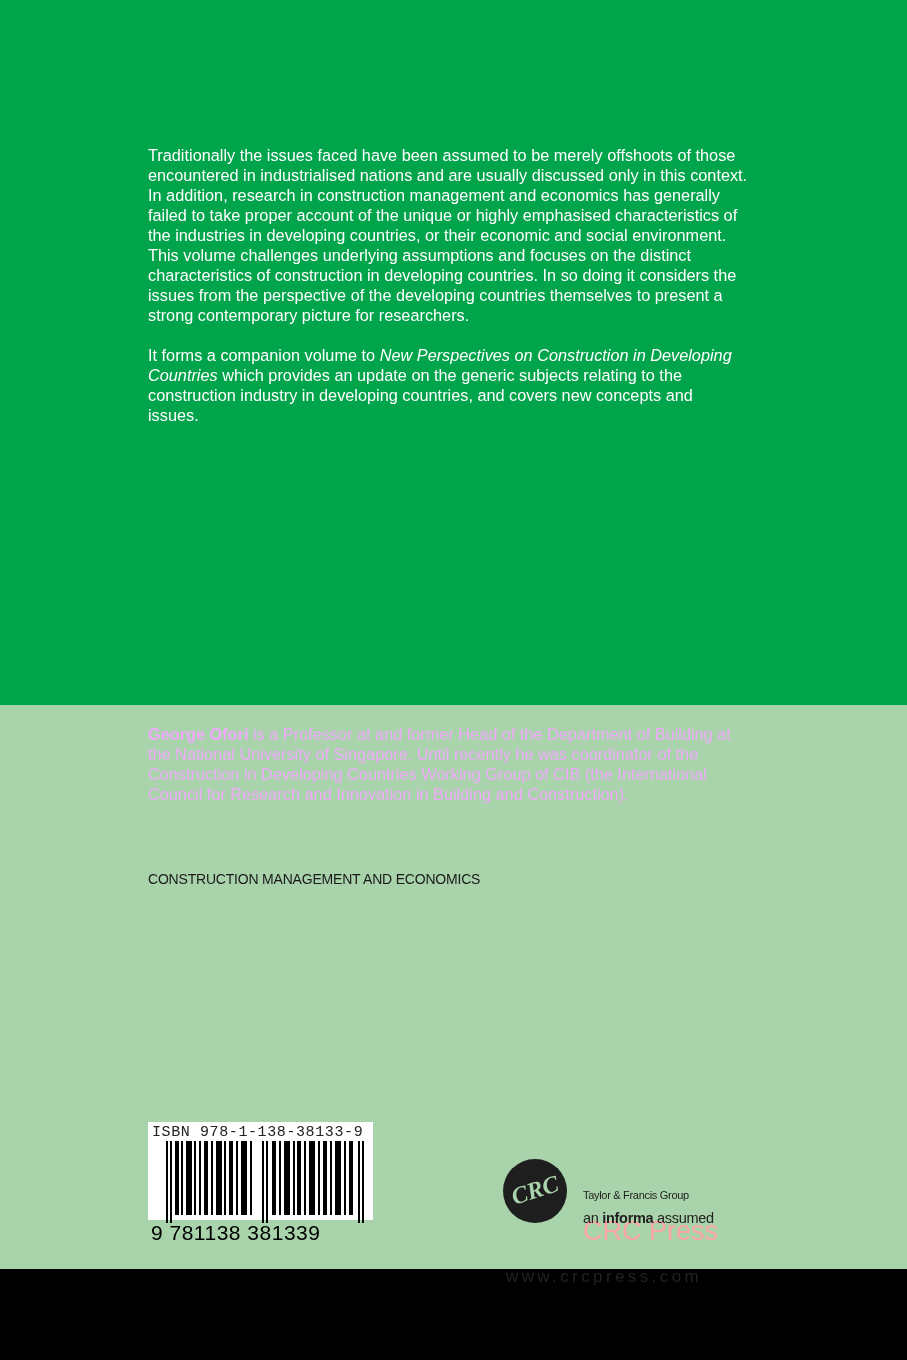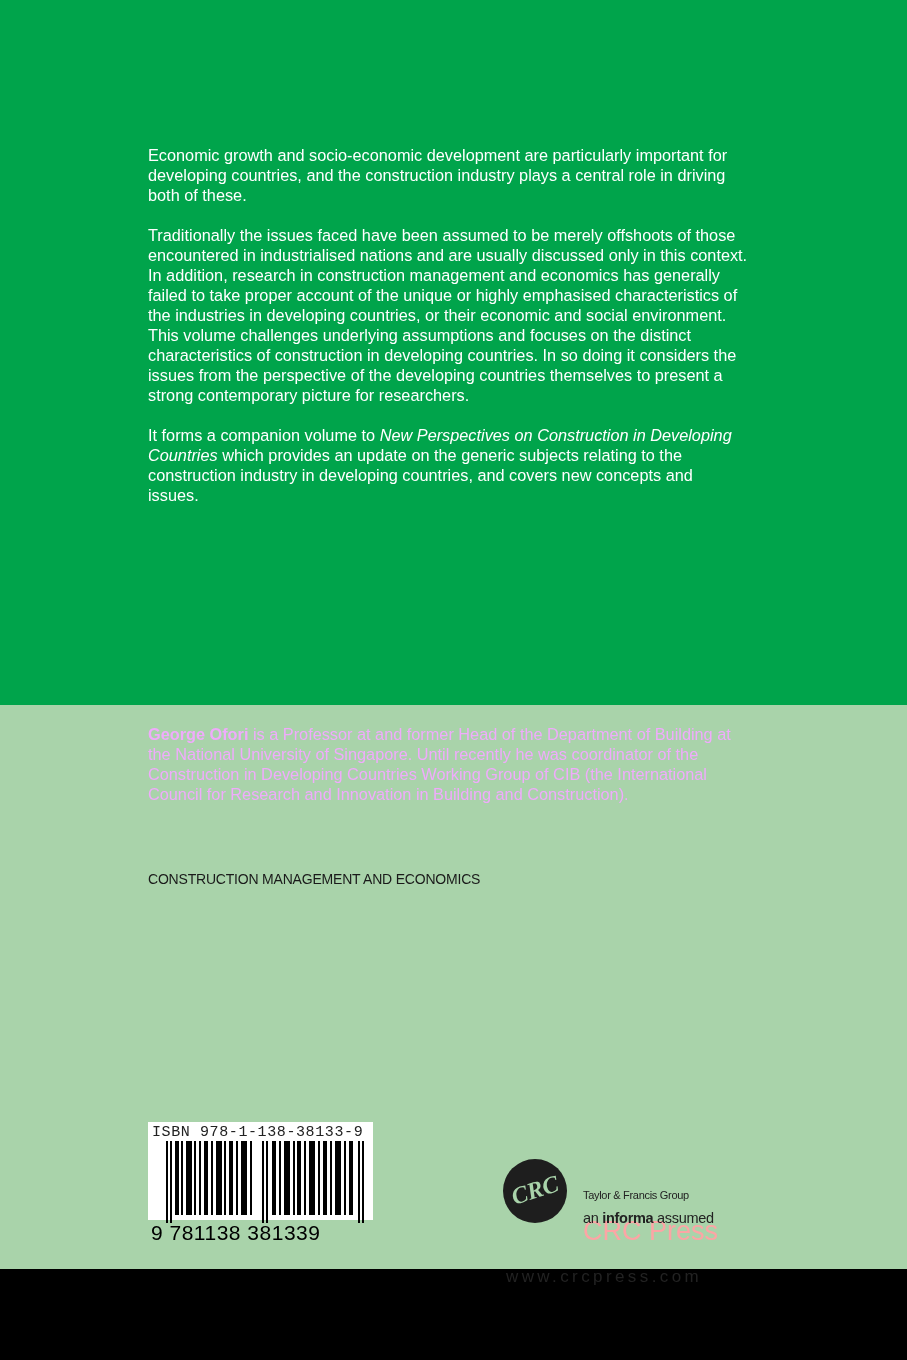--- a/index.html
+++ b/index.html
@@ -25,21 +25,20 @@
   .crc-url{position:absolute;left:506px;top:1229px;font-size:17px;color:#222;letter-spacing:3.4px;margin-top:38px;}
 </style>
 </head>
 <body>
 
 <div class="green"></div>
 <div class="light"></div>
 <div class="black"></div>
 
 <div class="blurb">
-  <p>Economic growth and socio-economic development are particularly important for developing countries, and the construction industry plays a central role in driving both of these.</p>
   <p>Traditionally the issues faced have been assumed to be merely offshoots of those encountered in industrialised nations and are usually discussed only in this context. In addition, research in construction management and economics has generally failed to take proper account of the unique or highly emphasised characteristics of the industries in developing countries, or their economic and social environment. This volume challenges underlying assumptions and focuses on the distinct characteristics of construction in developing countries. In so doing it considers the issues from the perspective of the developing countries themselves to present a strong contemporary picture for researchers.</p>
   <p><span>It forms a companion volume to </span><i>New Perspectives on Construction in Developing Countries</i><span> which provides an update on the generic subjects relating to the construction industry in developing countries, and covers new concepts and issues.</span></p>
 </div>
 
 <div class="bio">
   <p><b>George Ofori</b><span> is a Professor at and former Head of the Department of Building at the National University of Singapore. Until recently he was coordinator of the Construction in Developing Countries Working Group of CIB (the International Council for Research and Innovation in Building and Construction).</span></p>
 </div>
 
 <div class="series">CONSTRUCTION MANAGEMENT AND ECONOMICS</div>
 

